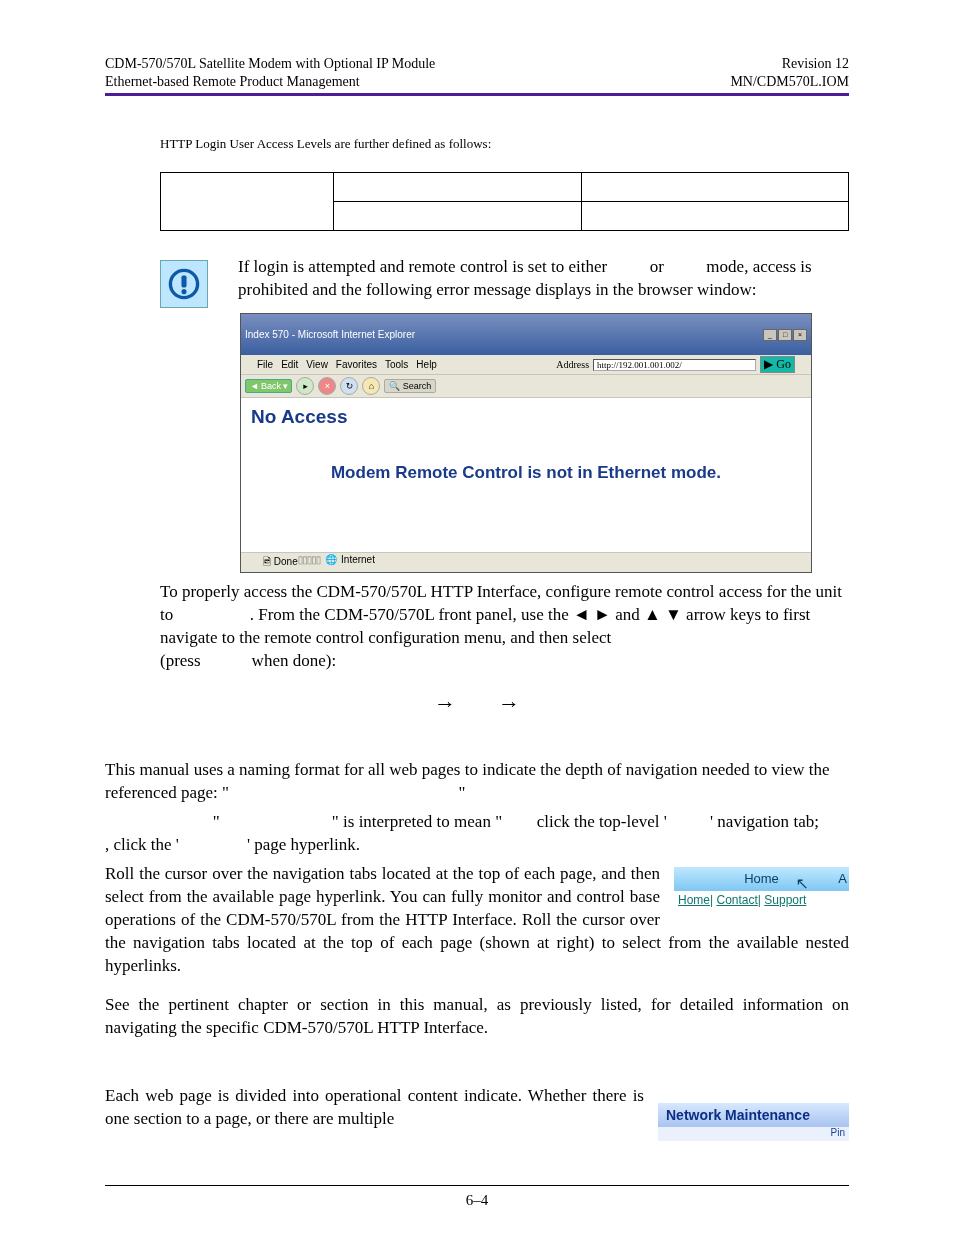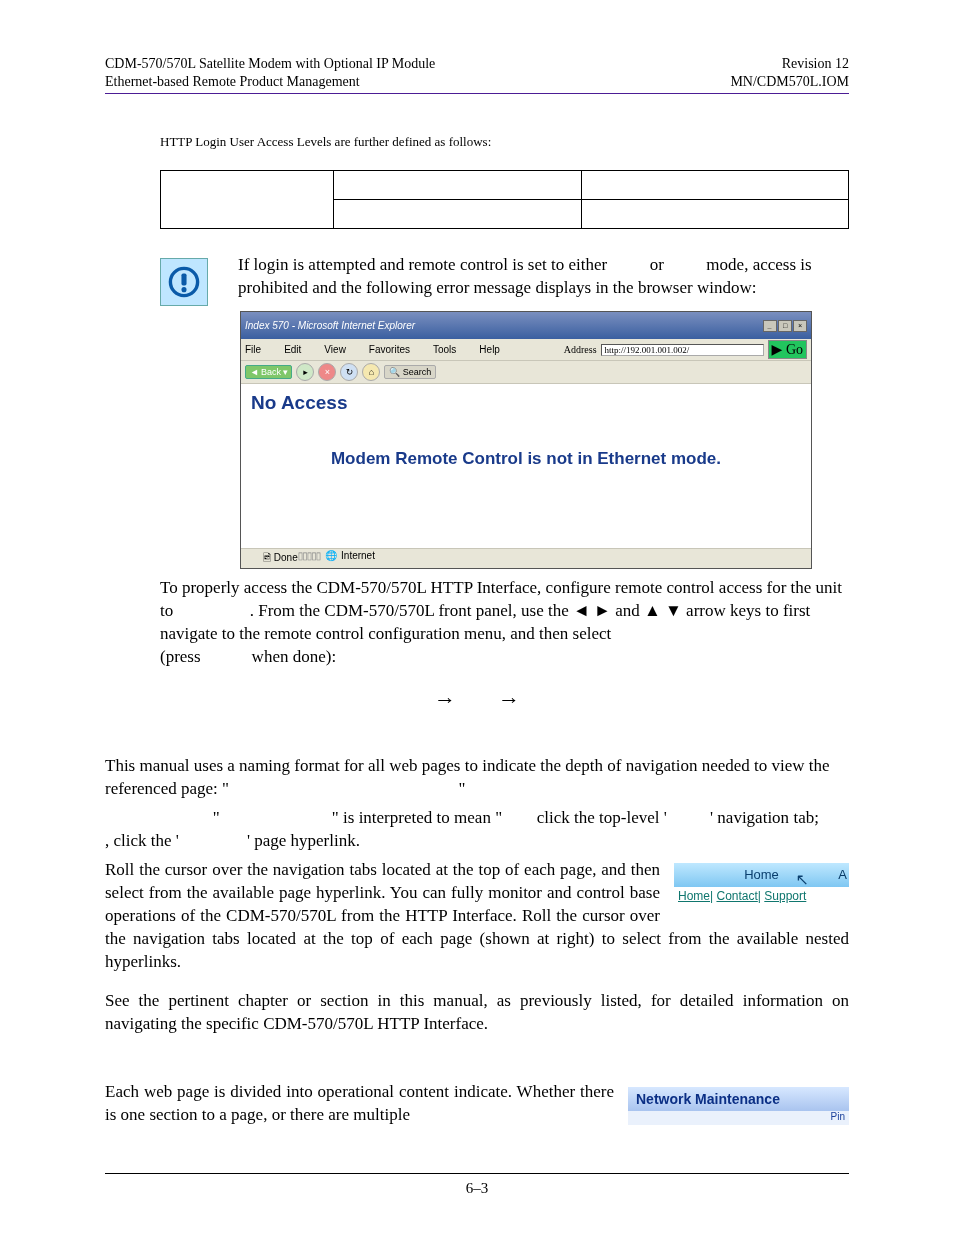--- a/index.html
+++ b/index.html
@@ -14,21 +14,21 @@
     margin: 0 auto;
     position: relative;
     box-sizing: border-box;
     padding: 55px 105px 40px 105px;
   }
   .header {
     display: flex;
     justify-content: space-between;
     font-size: 14px;
     line-height: 1.3;
-    border-bottom: 1px solid #4c1d95;
+    border-bottom: 3px solid #4c1d95;
     padding-bottom: 2px;
     margin-bottom: 40px;
     align-items: center;
   }
   .header .right { text-align: right; }
   .body-text {
     font-size: 17px;
     line-height: 1.35;
   }
   .intro-para {
@@ -75,53 +75,52 @@
     width: 570px;
     border: 1px solid #555;
     font-family: Tahoma, Arial, sans-serif;
     font-size: 10px;
     margin-bottom: 8px;
     background:#fff;
   }
   .ie-title {
     background: linear-gradient(#7a8fbf,#3a5fa0);
     color:#fff;
-    padding:7px 4px;
+    padding:14px 4px;
     display:flex; justify-content:space-between; align-items:center;
     font-size:10px;
-    font-style:italic;
   }
   .ie-controls span {
     display:inline-block; width:12px; height:10px; background:#c9c7bb; margin-left:1px; border:1px solid #666; font-size:7px; line-height:9px; text-align:center; color:#000;
   }
   .ie-menubar {
     background:#e8e6d8;
-    padding:1px 4px;
-    display:flex; gap:23px;
+    padding:1px 16px;
+    display:flex; gap:8px;
     border-bottom:1px solid #c8c6b8;
     align-items:center;
   }
   .ie-addrwrap { display:flex; align-items:center; gap:4px; margin-left:auto;font-family:Liberation Serif, serif;}
   .ie-addr {
     background:#fff; border:1px inset #aaa; padding:0 3px; font-size:9px; width:155px;
   }
   .ie-go {
-    background:#22c55e; border:1px solid #888; padding:0 3px; font-size:14px;
+    background:#14b8a6; border:1px solid #888; padding:0 3px; font-size:12px;
   }
   .ie-toolbar {
     background:#e8e6d8; padding:2px 4px; display:flex; gap:4px; align-items:center;
     border-bottom:1px solid #c8c6b8;
   }
   .ie-btn {
     display:inline-flex; align-items:center; gap:2px;
     background:#d8d6c8; border:1px solid #aaa; border-radius:2px;
     padding:1px 4px; font-size:9px;
   }
   .ie-btn.round { width:16px; height:16px; border-radius:50%; padding:0; justify-content:center;}
-  .ie-content { padding:4px 10px 40px 10px; min-height:120px; }
+  .ie-content { padding:4px 10px 30px 10px; min-height:120px; }
   .no-access {
     font-family: Arial, sans-serif;
     font-weight:bold; font-size:19px; color:#193a8a;
     margin:4px 0 35px 0;
   }
   .modem-msg {
     font-family: Arial, sans-serif;
     font-weight:bold; font-size:17px; color:#193a8a;
     text-align:center;
   }
@@ -153,21 +152,21 @@
     color:#0a3f6e; font-size:13px; position:relative;
   }
   .tabbar .cursor { position:absolute; right:40px; bottom:-2px; font-size:16px;}
   .tabbar .ao { position:absolute; right:2px; color:#083a66;}
   .sublinks {
     background:#fff; font-size:12px; padding:2px 4px;
     color:#0f766e;
   }
   .sublinks span { text-decoration:underline; }
   .net-maint-box {
-    float:right; width:221px; margin:6px 0 4px 14px;
+    float:right; width:191px; margin:18px 0 4px 14px;
     font-family: Tahoma, Arial, sans-serif;
   }
   .net-maint-hdr {
     background: linear-gradient(#d7e8ff,#a9c4ef);
     color:#0b2f85; font-weight:bold; font-size:14px; padding:4px 8px;
   }
   .net-maint-body { background:#eaf1fc; height:14px; text-align:right; padding:0 4px; color:#1a3f9a; font-size:10px;}
   .footer-rule { border-top:1px solid #000; margin:40px 0 6px 0;}
   .pagenum { text-align:center; font-size:15px;}
   .clear { clear:both; }
@@ -319,15 +318,15 @@
   <div class="net-maint-box">
     <div class="net-maint-hdr">Network Maintenance</div>
     <div class="net-maint-body"><span>Pin</span></div>
   </div>
 
   <p class="para full body-text just">Each web page is divided into operational content indicate. Whether there is one section to a page, or there are multiple</p>
 
   <div class="clear"></div>
 
   <div class="footer-rule"></div>
-  <div class="pagenum">6–3</div>
+  <div class="pagenum">6–4</div>
 
 </div>
 
 </body></html>

